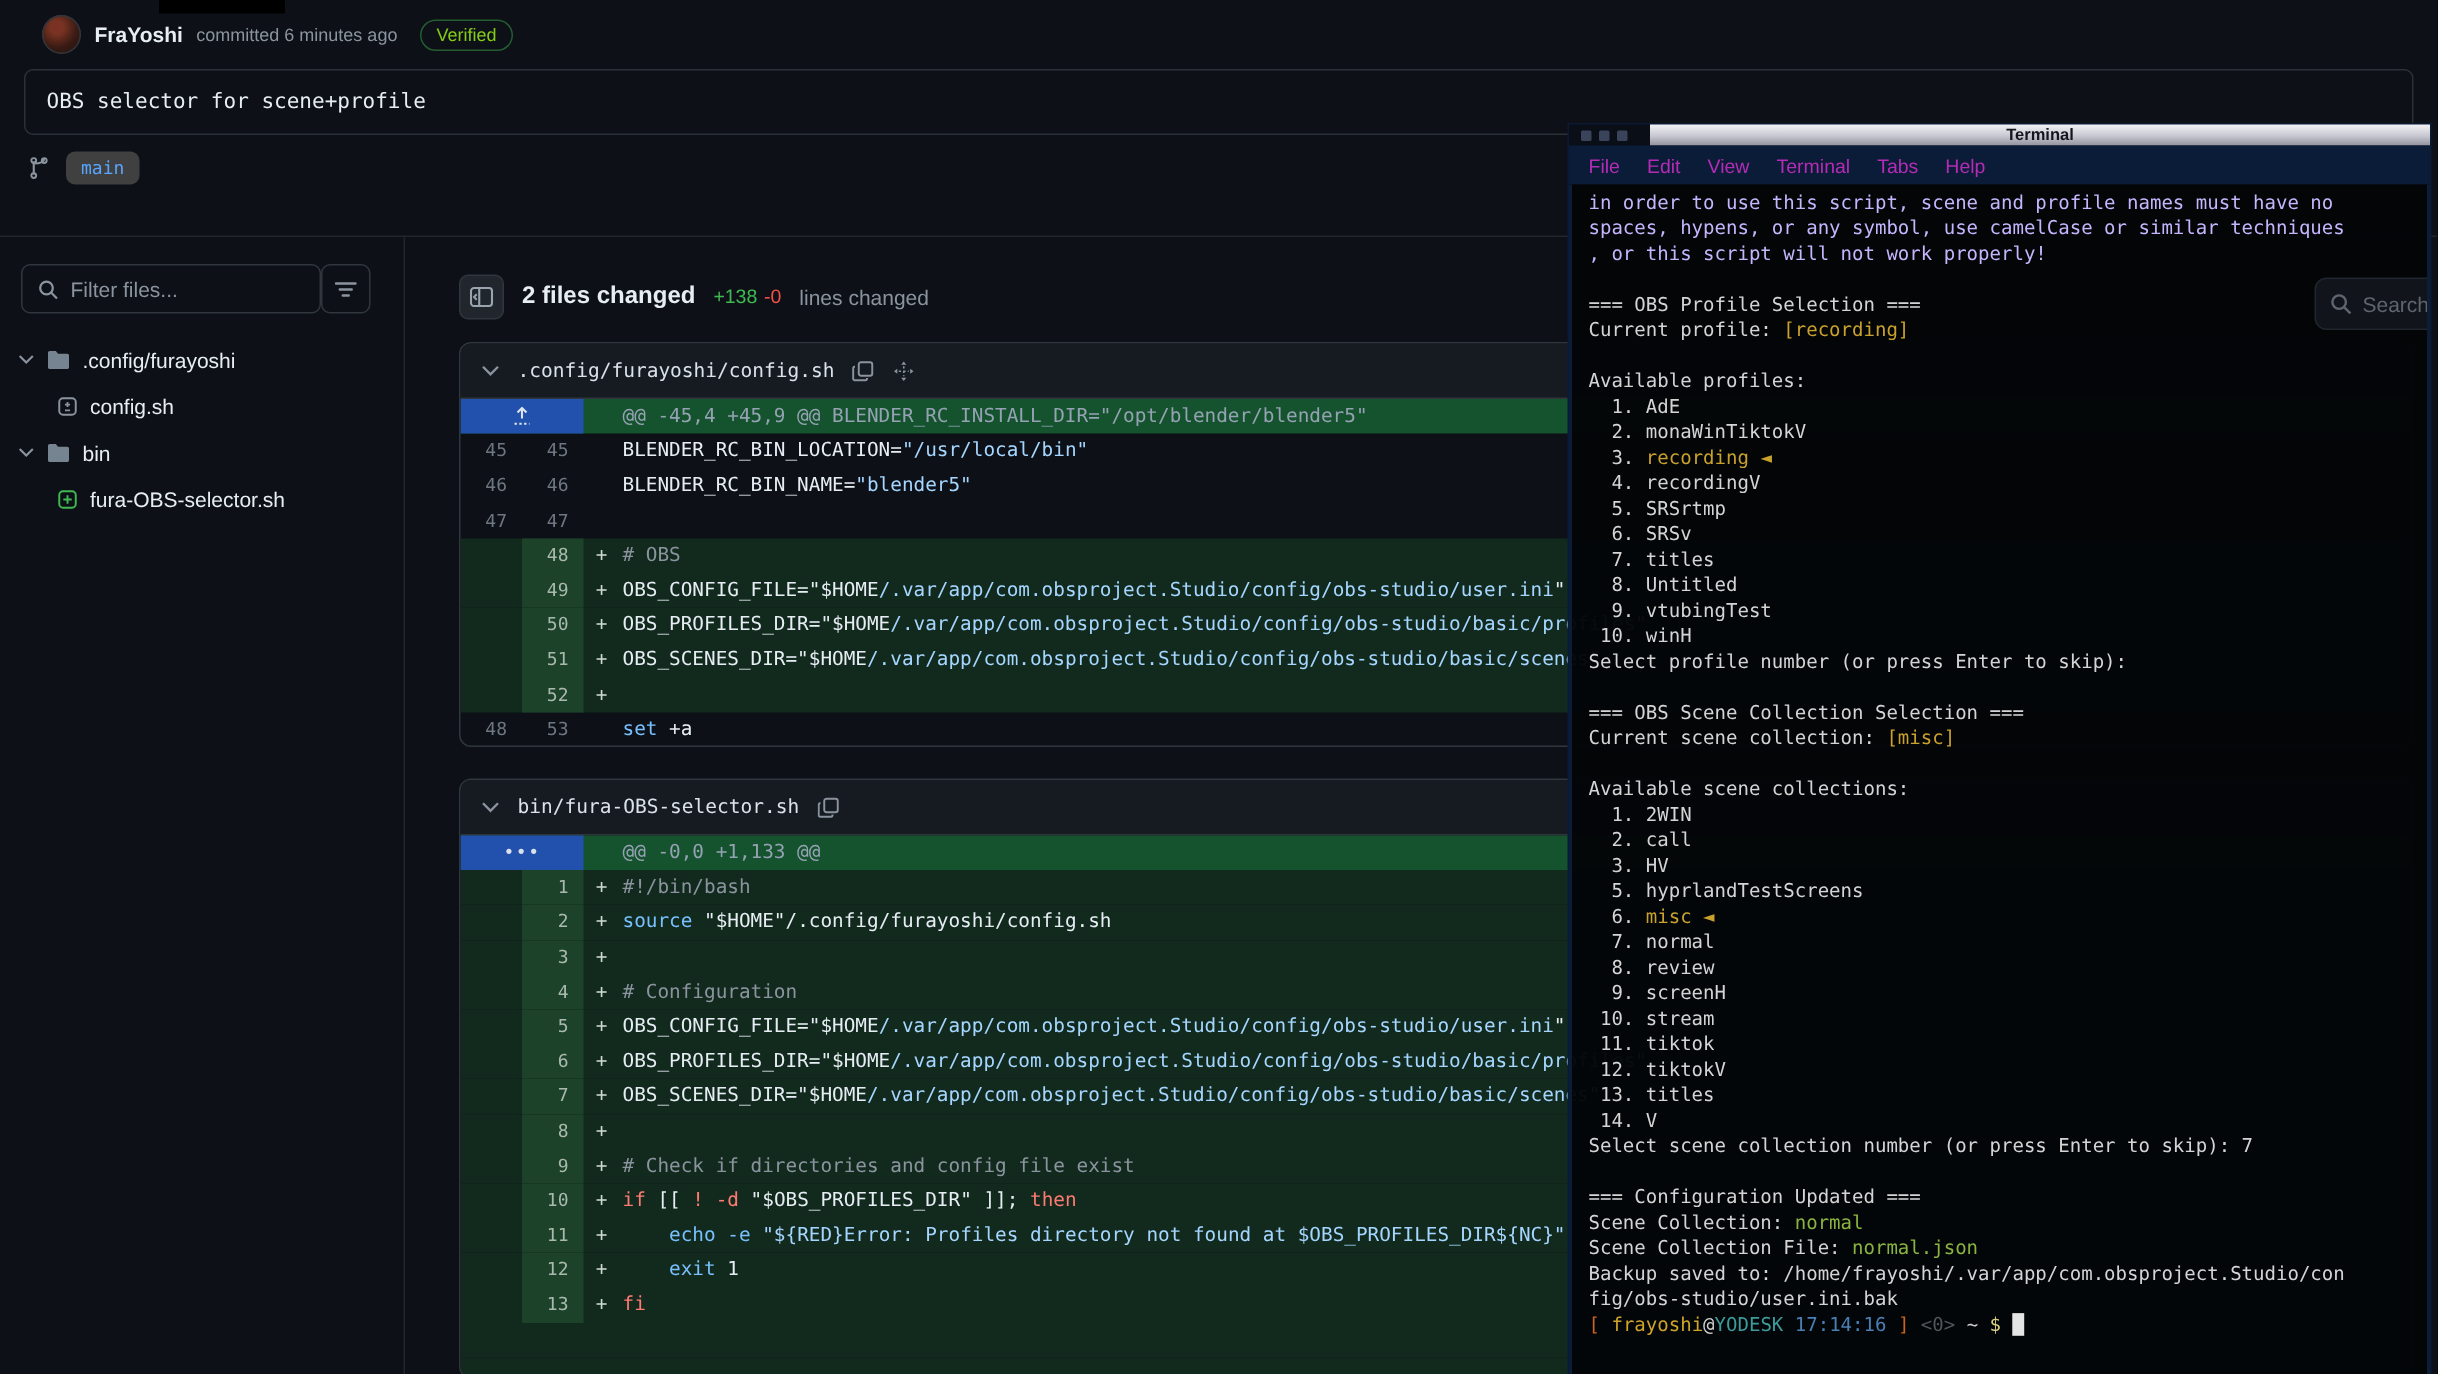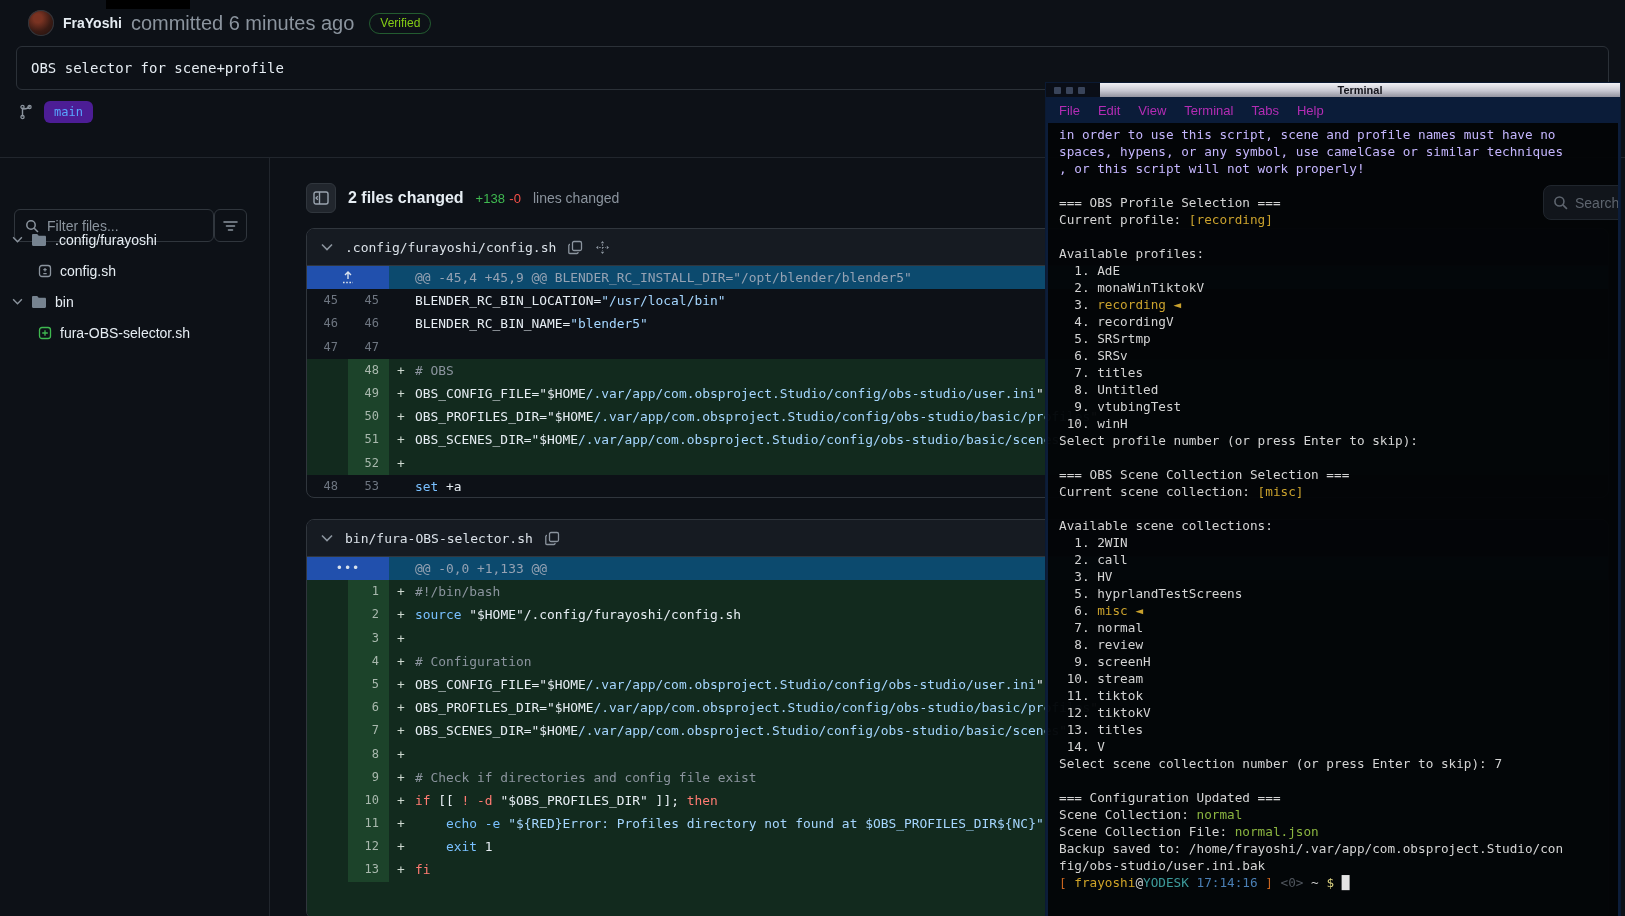--- a/index.html
+++ b/index.html
@@ -10,33 +10,33 @@
   }
   .mono { font-family:"DejaVu Sans Mono", monospace; }
 
   
   .top-strip { position:absolute; left:106px; top:0; width:84px; height:9px; background:#000; }
   .commit-head { position:absolute; left:28px; top:8px; height:30px; display:flex; align-items:center; gap:9px; }
   .avatar { width:26px; height:26px; border-radius:50%;
     background:radial-gradient(circle at 38% 32%, #7a3322 0 18%, #3a1b14 55%, #1c0f0c 100%);
     box-shadow:inset 0 0 0 1px #30363d; }
   .author { font-weight:700; font-size:14px; color:#e6edf3; }
-  .commit-meta { font-size:20px; color:#8b949e; }
+  .commit-meta { font-size:12px; color:#8b949e; }
   .verified { margin-left:6px; font-size:12px; color:#84cc16; border:1px solid rgba(63,185,80,.45);
     border-radius:999px; padding:2px 10px 3px; background:transparent; }
   .msg-box { position:absolute; left:16px; top:46px; width:1593px; height:44px;
     border:1px solid #2b3138; border-radius:6px; background:#0d1117; display:flex; align-items:center; padding:0 14px; }
   .msg-text { font-size:14px; color:#e6edf3; }
   .branch-row { position:absolute; left:18px; top:99px; height:26px; display:flex; align-items:center; gap:10px; }
-  .branch-chip { font-size:12px; color:#58a6ff; background:#4c1d95; border-radius:6px; padding:4px 10px; }
+  .branch-chip { font-size:12px; color:#58a6ff; background:#404040; border-radius:6px; padding:4px 10px; }
   .head-divider { position:absolute; left:0; top:157px; width:1625px; height:0; border-top:1px solid #21262d; }
 
   
   .sidebar { position:absolute; left:0; top:158px; width:270px; height:758px; border-right:1px solid #21262d; }
-  .filter-wrap { position:absolute; left:14px; top:18px; display:flex; gap:0;margin-top:33px; }
+  .filter-wrap { position:absolute; left:14px; top:18px; display:flex; gap:0; }
   .filter-input { width:200px; height:33px; border:1px solid #30363d; border-radius:6px; background:transparent;
     color:#8b949e; font-size:14px; display:flex; align-items:center; gap:8px; padding:0 10px; }
   .filter-btn { width:33px; height:33px; border:1px solid #30363d; border-radius:6px; background:transparent;
     display:flex; align-items:center; justify-content:center; }
   .tree { position:absolute; left:6px; top:66px; width:258px; }
   .tree-row { height:31px; display:flex; align-items:center; gap:8px; padding-left:6px; border-radius:6px; }
   .tree-row.d1 { padding-left:32px; }
   .tree-label { font-size:14px; color:#e6edf3; }
   .ico { display:inline-flex; align-items:center; justify-content:center; }
 
@@ -57,21 +57,21 @@
     display:flex; align-items:center; gap:12px; padding:0 14px; }
   .file-name { font-size:13px; color:#dbe2e9; }
   .file-body { display:flex; flex-direction:column; }
   .drow { height:23.2px; display:flex; align-items:center; font-size:12.9px; line-height:23.2px; white-space:pre; }
   .num { width:41px; flex:0 0 41px; text-align:right; padding-right:10px; font-size:12px; color:#6e7681;
     font-family:"DejaVu Sans Mono", monospace; }
   .marker { width:24px; flex:0 0 24px; text-align:center; color:#cdd9d0; font-family:"DejaVu Sans Mono", monospace; }
   .code { flex:1; padding-left:2px; font-family:"DejaVu Sans Mono", monospace; overflow:hidden; }
   .drow.add { background:#122a1e; }
   .drow.add .num { background:#1c432a; color:#a9b9ae; }
-  .drow.hunk { background:#0c4a6e; }
+  .drow.hunk { background:#14532d; }
   .gut { width:82px; flex:0 0 82px; background:#2150ad; display:flex; align-items:center; justify-content:center;
     color:#d9e2ec; font-family:"DejaVu Sans Mono", monospace; font-size:12px; letter-spacing:1px; height:100%; }
   .tk-pl { color:#e6edf3; } .tk-str { color:#a5d6ff; } .tk-cm { color:#8b949e; }
   .tk-kw { color:#ff7b72; } .tk-cmd { color:#79c0ff; } .tk-hunk { color:#95a2b3; }
 
   
   .terminal { position:absolute; left:1046px; top:83px; width:574px; height:833px; z-index:10;
     display:flex; flex-direction:column; box-shadow:0 0 0 1px #0b1a33; }
   .t-titlebar { height:14px; display:flex; }
   .t-controls { width:54px; background:#0a0e17; display:flex; align-items:center; gap:5px; padding-left:8px; }

